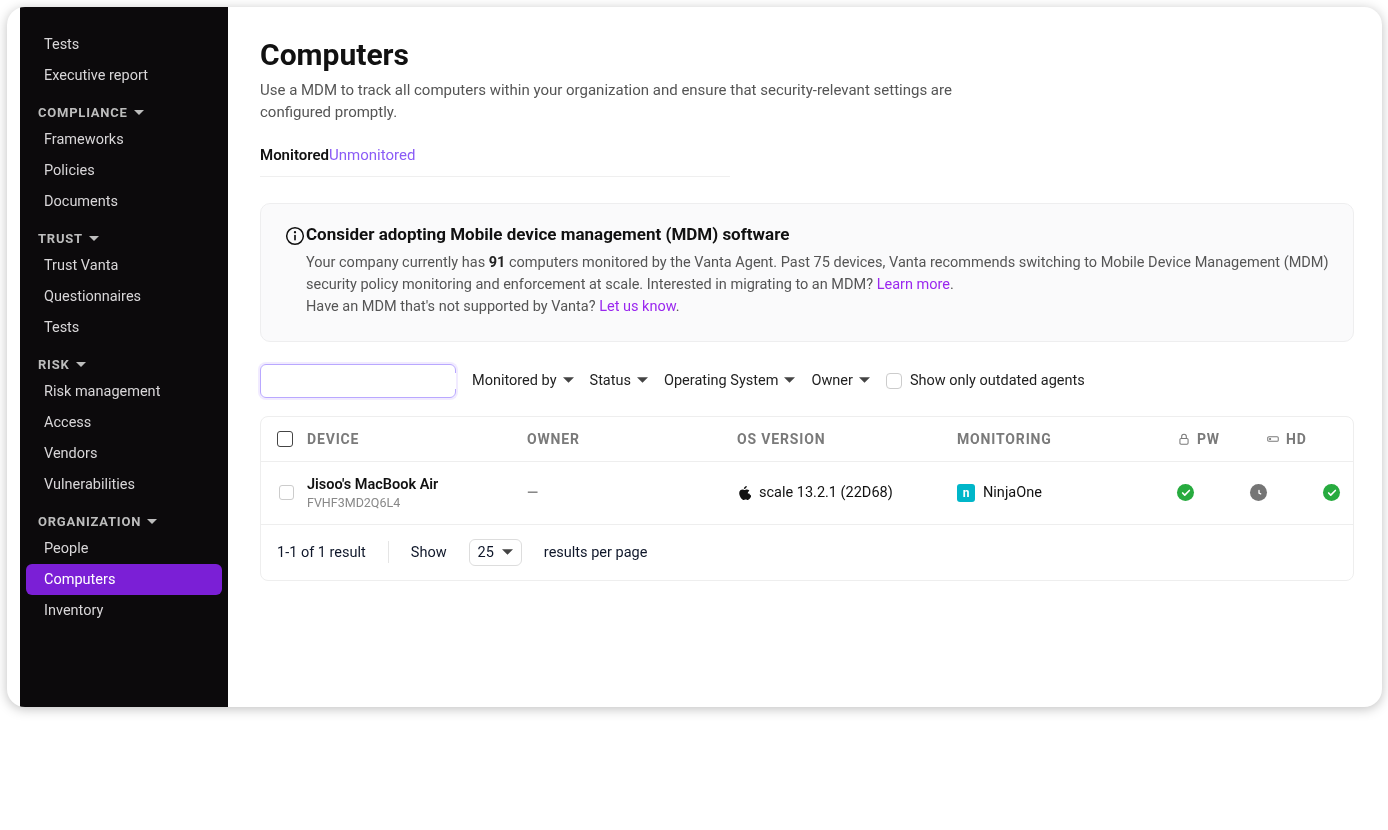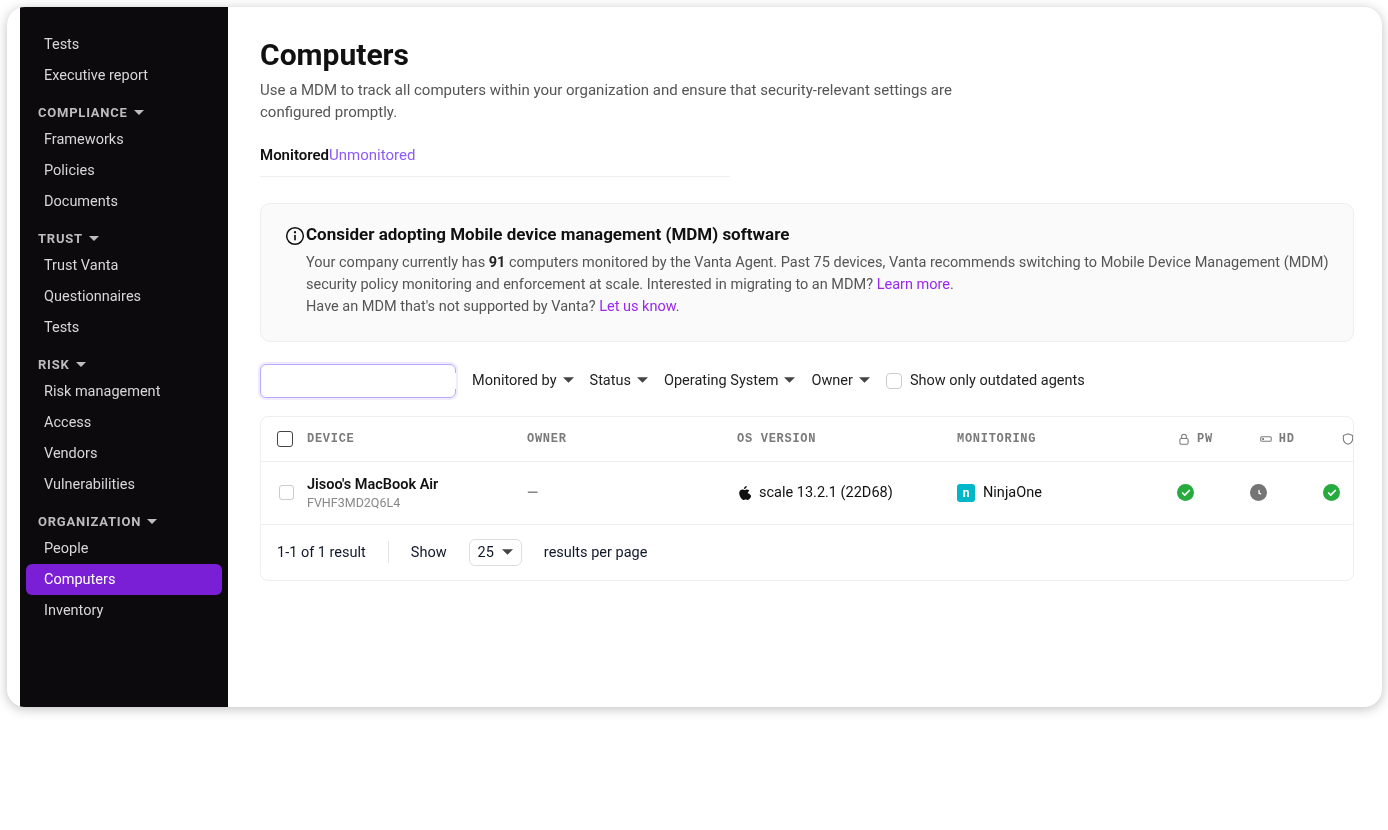--- a/index.html
+++ b/index.html
@@ -170,27 +170,26 @@
     border-radius: 8px;
     overflow: hidden;
   }
   .thead, .trow {
     display: grid;
     grid-template-columns: 46px 220px 210px 220px 220px 1fr;
     align-items: center;
   }
   .thead {
     padding: 14px 0;
-    font-size: 12px;
+    font-size: 14px;
     letter-spacing: 0.06em;
     color: #7a7a7a;
     font-weight: 700;
     text-transform: uppercase;
     border-bottom: 1px solid #eee;
-    font-family: Liberation Mono, monospace;
   }
   .th-right {
     display: flex;
     justify-content: flex-end;
     gap: 46px;
     padding-right: 26px;
     align-items: center;
   }
   .th-icon-label {
     display: flex; align-items: center; gap: 6px; color: #7a7a7a;

